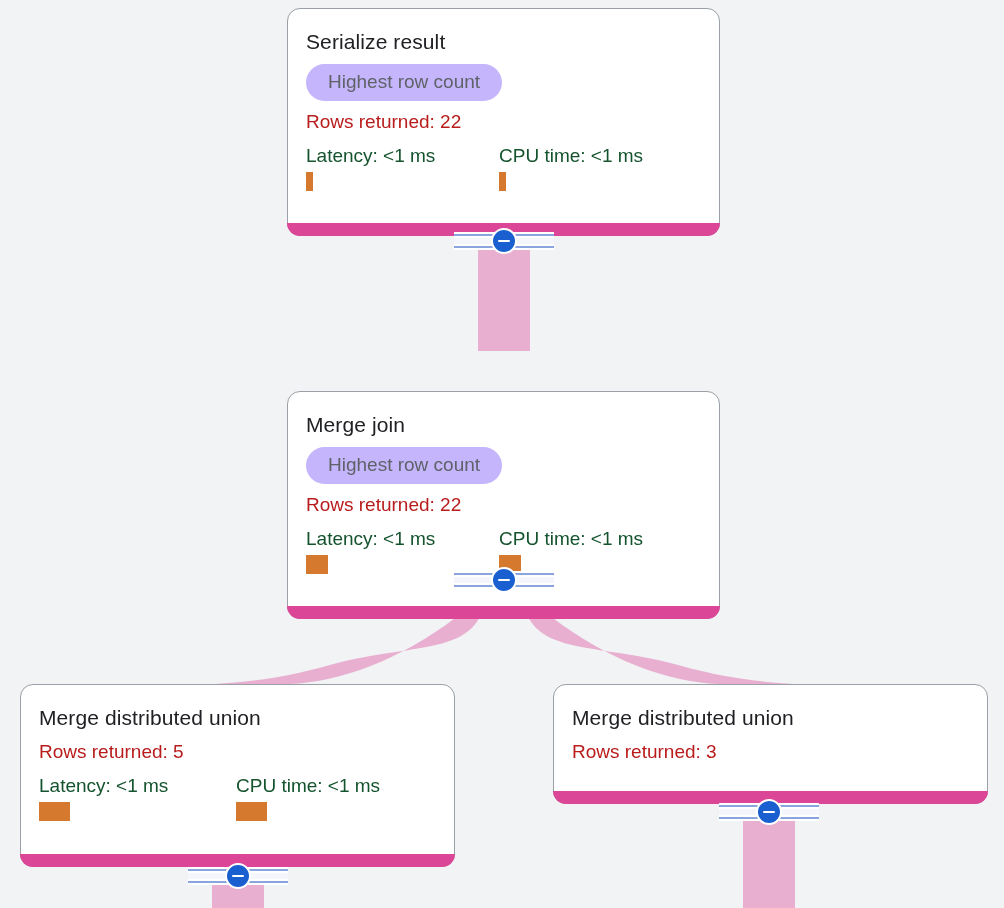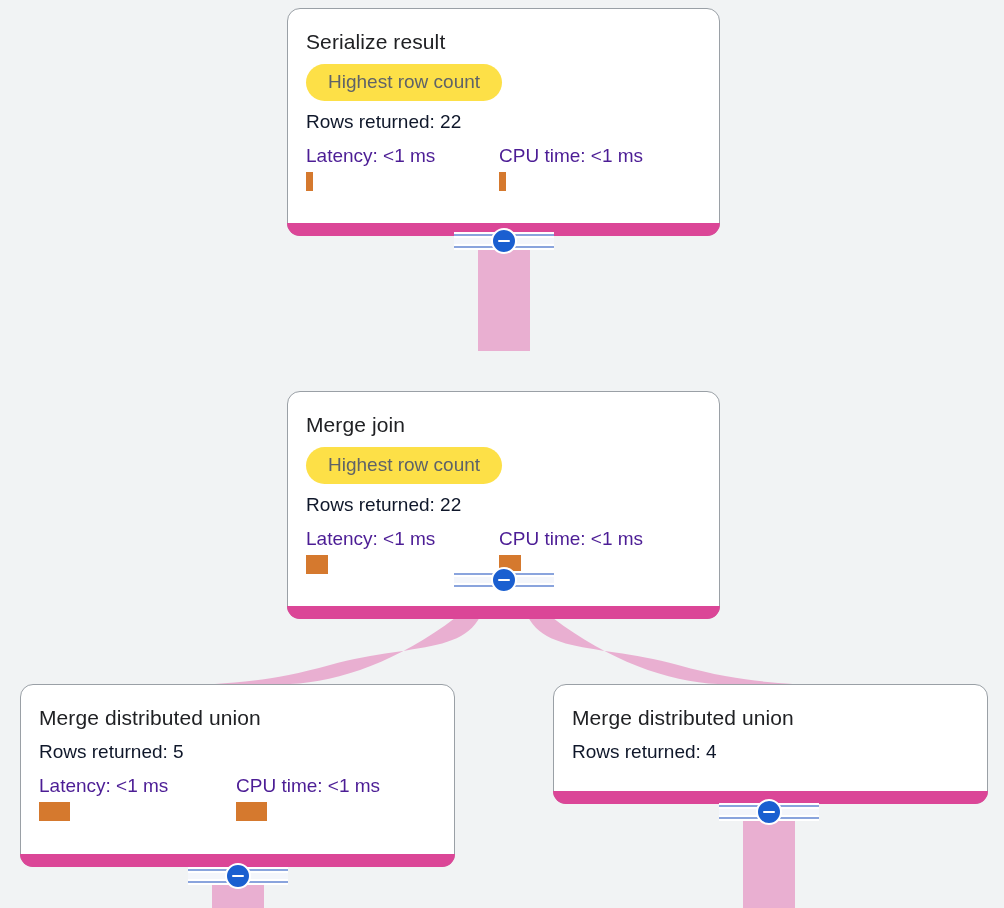--- a/index.html
+++ b/index.html
@@ -64,48 +64,48 @@
     font-size: 21px;
     line-height: 26px;
     color: #202124;
     font-weight: 400;
     letter-spacing: 0.1px;
     margin: 0 0 9px 0;
     white-space: nowrap;
   }
   .chip {
     display: inline-block;
-    background: #fde047;
+    background: #c4b5fd;
     color: #5f6368;
     font-size: 19px;
     line-height: 22px;
     padding: 7px 22px 8px 22px;
     border-radius: 20px;
     margin: 0 0 9px 0;
     white-space: nowrap;
   }
   .rows-line {
     font-size: 19px;
     line-height: 24px;
-    color: #0f172a;
+    color: #b91c1c;
     margin: 0 0 11px 0;
     white-space: nowrap;
   }
   .metrics {
     display: flex;
     flex-direction: row;
   }
   .metric {
     display: flex;
     flex-direction: column;
   }
   .metric-label {
     font-size: 19px;
     line-height: 22px;
-    color: #4c1d95;
+    color: #14532d;
     white-space: nowrap;
     margin-bottom: 5px;
   }
   .metric-bar {
     height: 19px;
     background: #d5792e;
   }
 
   
   .toggle {
@@ -257,21 +257,21 @@
   <div class="toggle" style="left:188px; top:863px;">
     <div class="toggle-rails"></div>
     <div class="toggle-btn">
       <span class="minus"></span>
     </div>
   </div>
 
   <div class="node" style="left:553px; top:684px; width:435px; height:120px;">
     <div class="card">
       <div class="node-title">Merge distributed union</div>
-      <div class="rows-line">Rows returned: 4</div>
+      <div class="rows-line">Rows returned: 3</div>
       <div class="card-accent"></div>
     </div>
   </div>
 
   <div class="toggle" style="left:719px; top:799px;">
     <div class="toggle-rails"></div>
     <div class="toggle-btn">
       <span class="minus"></span>
     </div>
   </div>

